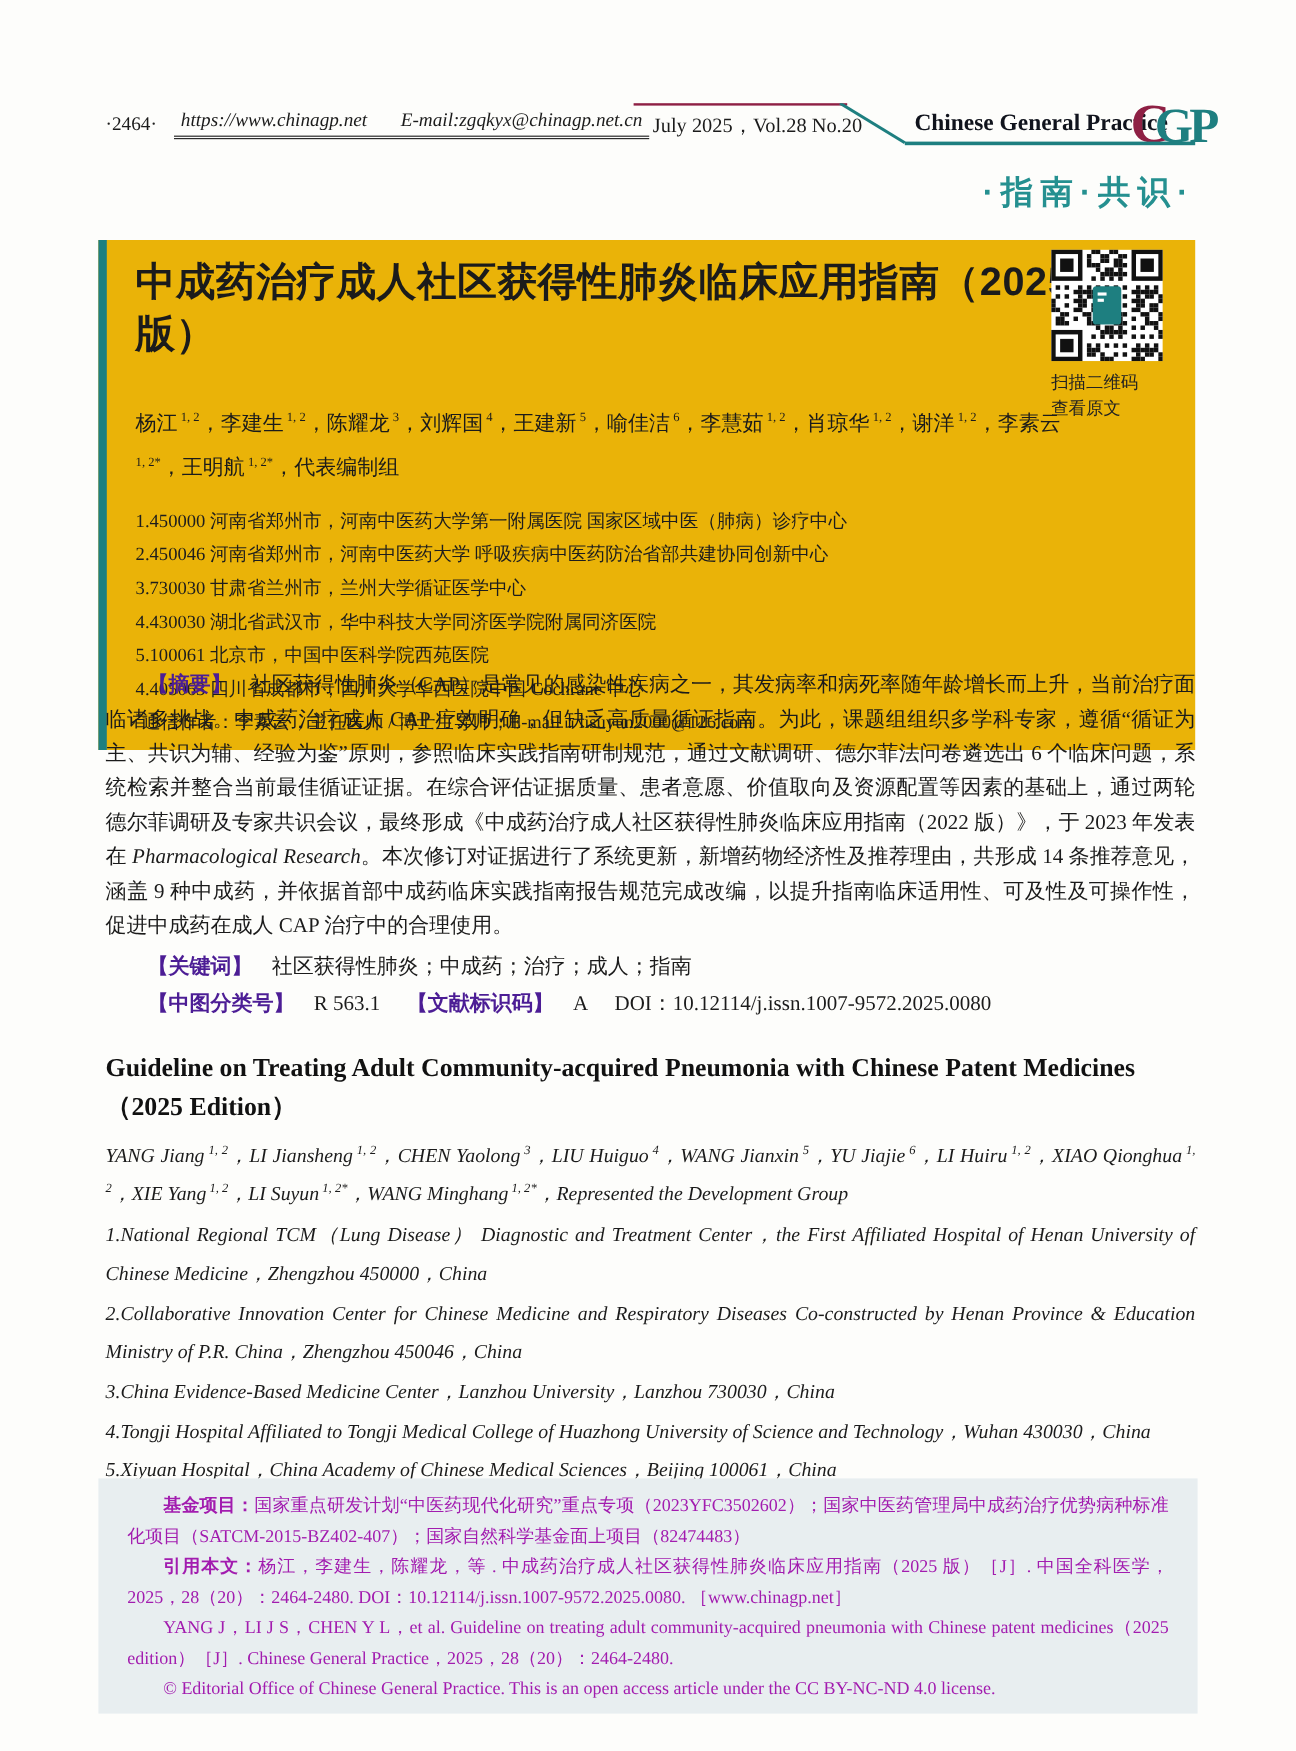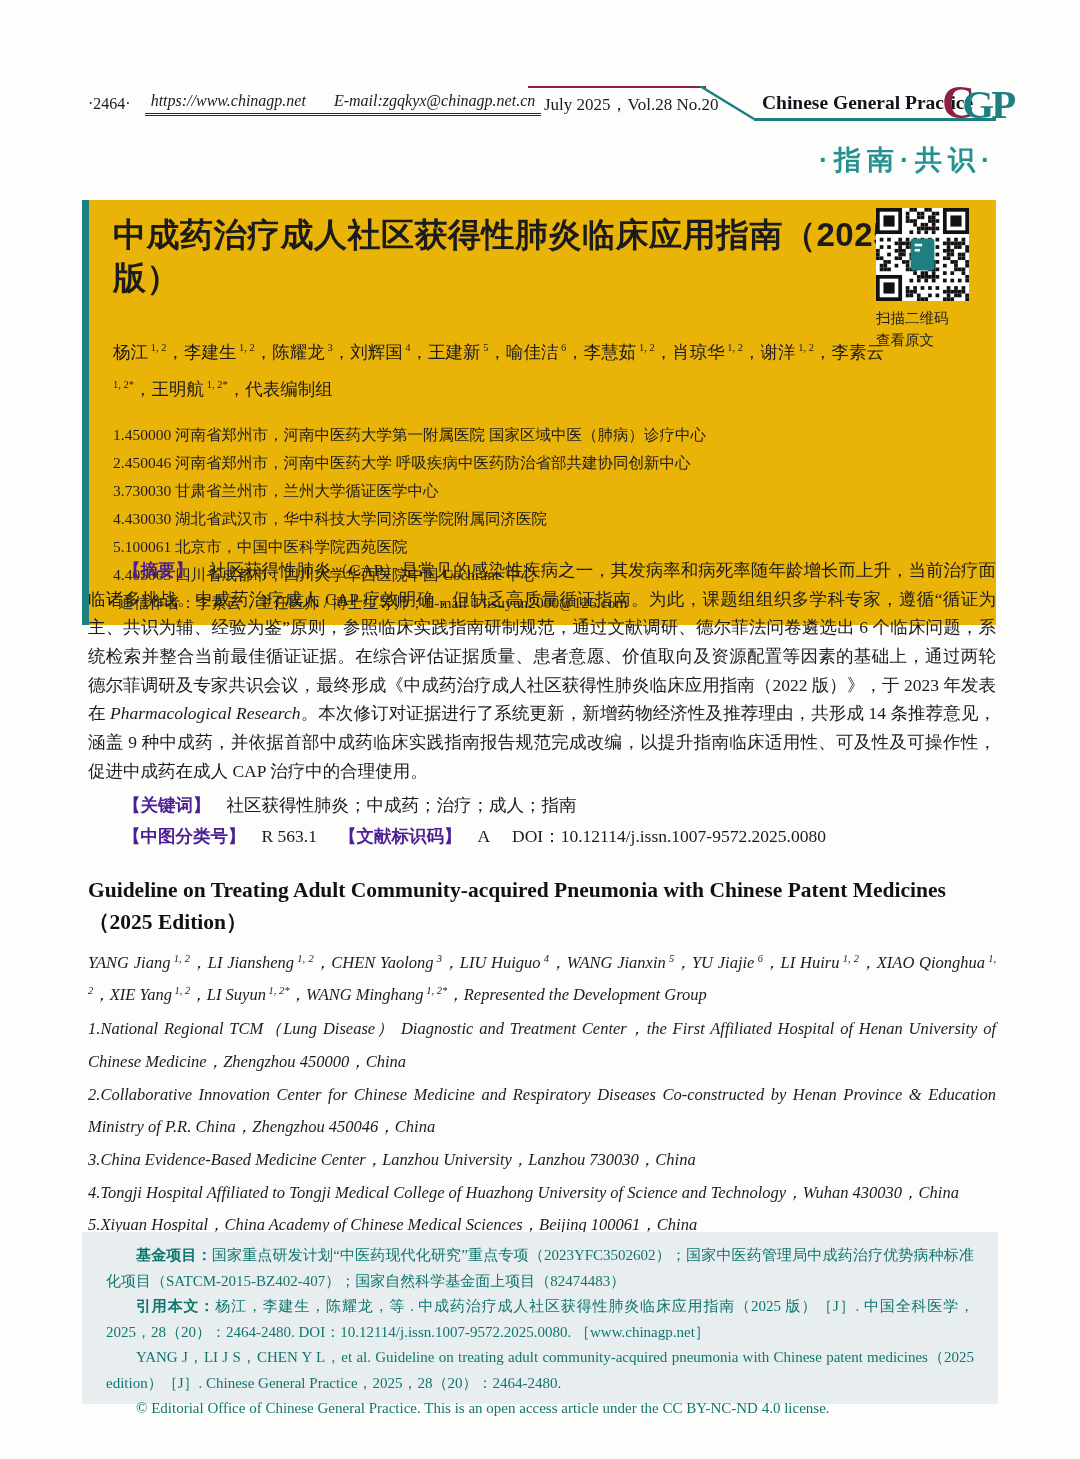--- a/index.html
+++ b/index.html
@@ -58,23 +58,23 @@
 
   .en{margin-top:26px;}
   .en-title{font-weight:bold;font-size:21.5px;line-height:1.5;color:#111;}
   .en-authors{margin-top:9px;font-style:italic;font-size:16.5px;line-height:1.95;text-align:justify;}
   .en-affils{margin-top:2px;}
   .en-affils > div{font-style:italic;font-size:16.5px;line-height:1.98;text-align:justify;}
   .en-abstract{margin-top:5px;font-size:16.5px;line-height:1.9;text-indent:2em;text-align:justify;}
 
   
   .fund-box{
-    position:absolute;left:82px;top:1232px;width:916px;height:172px;box-sizing:border-box;
+    position:absolute;left:82px;top:1232px;width:916px;height:196px;box-sizing:border-box;
     background:#e8eef0;padding:11px 24px 0 24px;
-    font-size:15px;line-height:1.7;color:#0f766e;
+    font-size:15px;line-height:1.7;color:#a21caf;
   }
   .fund-box p{margin:0;text-align:justify;text-indent:2em;}
 </style>
 </head>
 <body>
 
 <div class="header">
   <div class="header-left">
     <span>·2464·</span>
     <span class="header-links">

